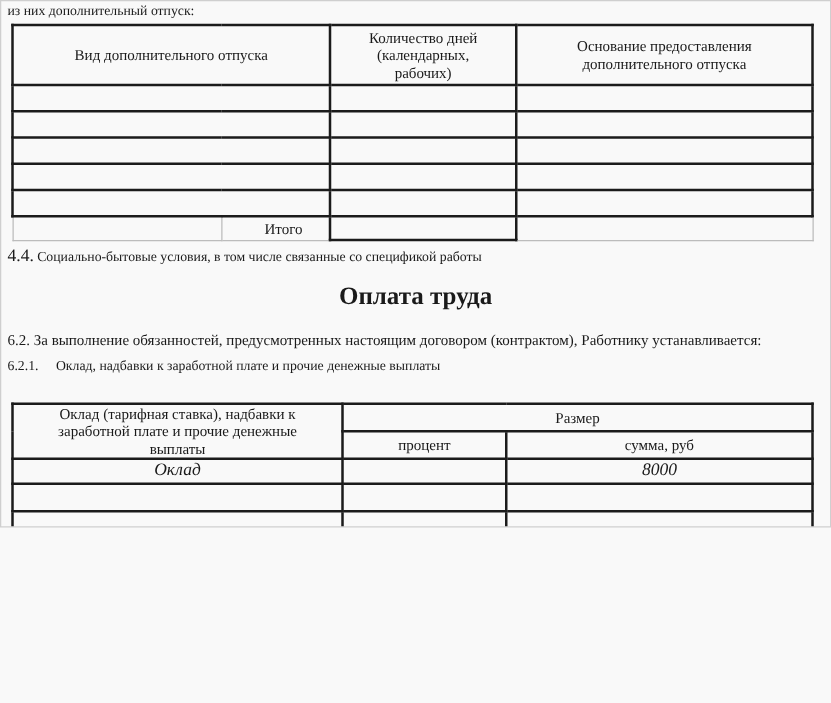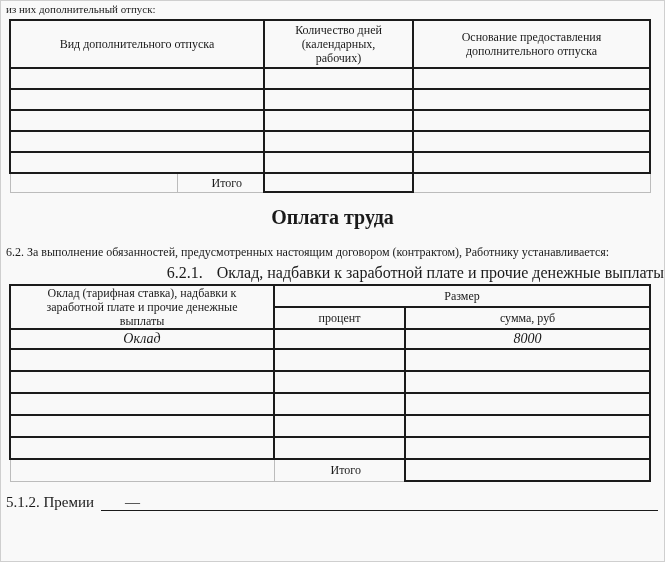--- a/index.html
+++ b/index.html
@@ -5,21 +5,21 @@
   html,body { margin:0; padding:0; }
   body {
     width:665px; height:562px;
     background:#f9f9f9;
     font-family:"Liberation Serif","DejaVu Serif",serif;
     color:#1a1a1a;
     -webkit-font-smoothing:none;
   }
   .page {
     box-sizing:border-box;
-    width:665px; height:562px;
+    width:665px; height:422px;
     border:1px solid #cfcfcf;
     overflow:hidden;
     background:#f9f9f9;
   }
   .intro {
     margin:2px 0 3px 5px;
     font-size:11px;
     line-height:13px;
   }
   table {
@@ -62,24 +62,23 @@
     font-size:20px;
     font-weight:bold;
     line-height:18px;
   }
   .s62 {
     margin:19px 0 0 5px;
     font-size:12px;
     line-height:14px;
   }
   .s621 {
-    margin:7px 0 4px 5px;
-    font-size:16px;
+    margin:7px 0 22px 5px;
+    font-size:11px;
     line-height:14px;
-    text-align:right;
   }
   .s621 .num { display:inline-block; margin-right:14px; }
   .s512 {
     display:flex;
     align-items:flex-end;
     margin:12px 6px 0 5px;
     font-size:15px;
     line-height:17px;
   }
   .s512 .blank {
@@ -137,20 +136,21 @@
     </tr>
     <tr style="height:19px;">
       <td class="light"></td>
       <td class="light tot">Итого</td>
       <td></td>
       <td class="light"></td>
     </tr>
   </tbody>
     </table>
 
+  <p class="s44"><span class="bignum">4.4.</span> <span>Социально-бытовые условия, в том числе связанные со спецификой работы</span></p>
 
 
   <div class="payhead">Оплата труда</div>
 
   <p class="s62">6.2.  За выполнение обязанностей, предусмотренных настоящим договором (контрактом), Работнику устанавливается:</p>
 
   <p class="s621"><span class="num">6.2.1.</span><span>Оклад, надбавки к заработной плате и прочие денежные выплаты</span></p>
 
   <table style="width:640px;border-radius:12px;">
     <colgroup>

